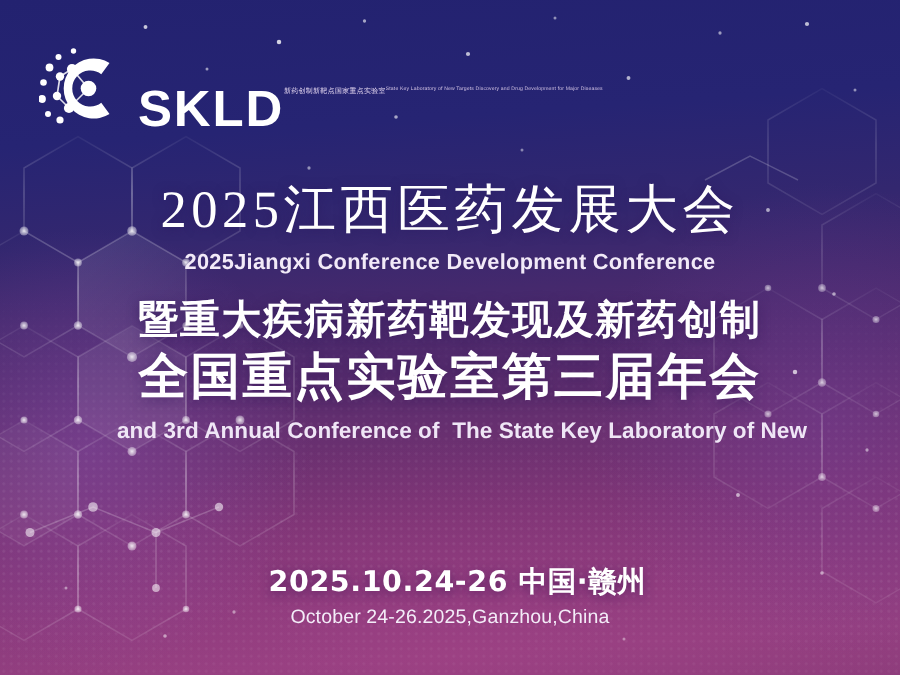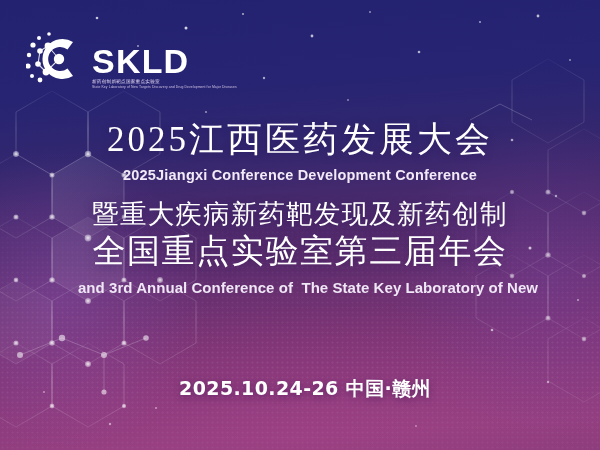--- a/index.html
+++ b/index.html
@@ -47,21 +47,21 @@
     position:absolute;left:50%;transform:translateX(-50%);bottom:-140px;width:620px;height:300px;border-radius:50%;
     background:radial-gradient(ellipse, rgba(180,70,140,.28) 0%, rgba(180,70,140,0) 70%);
   }
   svg.deco{position:absolute;inset:0;width:600px;height:450px;}
 
   
   #logo{
     position:absolute;left:26px;top:28px;display:flex;align-items:flex-end;gap:6px;
   }
   #logo-mark{width:60px;height:62px;flex:0 0 auto;}
-  #logo-text{display:flex;flex-direction:column;justify-content:center;padding-bottom:1px;}
+  #logo-text{display:flex;flex-direction:row;justify-content:center;padding-bottom:1px;}
   #logo-word{
     font-size:34px;line-height:32px;font-weight:700;color:#ffffff;
     letter-spacing:1.2px;font-family:"Liberation Sans",sans-serif;
   }
   #logo-sub-cn{
     font-size:4.6px;line-height:6px;color:#e6d9f2;letter-spacing:.25px;
     font-family:"DejaVu Sans",sans-serif;white-space:nowrap;margin-top:2px;
   }
   #logo-sub-en{
     font-size:3.4px;line-height:4.4px;color:#cfc0e2;letter-spacing:.1px;
@@ -77,21 +77,21 @@
     font-family:Liberation Serif, serif;
     text-shadow:0 1px 7px rgba(40,20,90,.55);
   }
   #title-en{
     margin-top:4px;
     font-size:14.5px;line-height:18px;color:#f2eaf8;font-weight:700;
     letter-spacing:.2px;
     font-family:"Liberation Sans",sans-serif;
   }
   #subtitle-cn-1,#subtitle-cn-2{
-    color:#ffffff;font-weight:400;
+    color:#ffffff;font-weight:700;
     font-family:"DejaVu Sans","Liberation Sans",sans-serif;
     text-shadow:0 2px 8px rgba(40,15,80,.5);
   }
   #subtitle-cn-1{font-size:26.5px;line-height:34px;letter-spacing:1.2px;margin-top:13px;}
   #subtitle-cn-2{font-size:33px;line-height:34px;letter-spacing:1.6px;margin-top:3px;}
 
   #subtitle-en-1,#subtitle-en-2{
     font-size:15px;line-height:22px;color:#efe6f6;font-weight:700;
     letter-spacing:.05px;font-family:"Liberation Sans",sans-serif;
     white-space:pre;
@@ -280,15 +280,16 @@
   <div id="content">
     <div id="title-cn">2025江西医药发展大会</div>
     <div id="title-en">2025Jiangxi Conference Development Conference</div>
     <div id="subtitle-cn-1">暨重大疾病新药靶发现及新药创制</div>
     <div id="subtitle-cn-2">全国重点实验室第三届年会</div>
     <div id="subtitle-en-1">and 3rd Annual Conference of  The State Key Laboratory of New</div>
   </div>
 
   <div id="date-block">
     <div id="date-cn">2025.10.24-26 中国·赣州</div>
+    <div id="date-en">October 24-26.2025,Ganzhou,China</div>
   </div>
 
 </div>
 
 </body></html>

